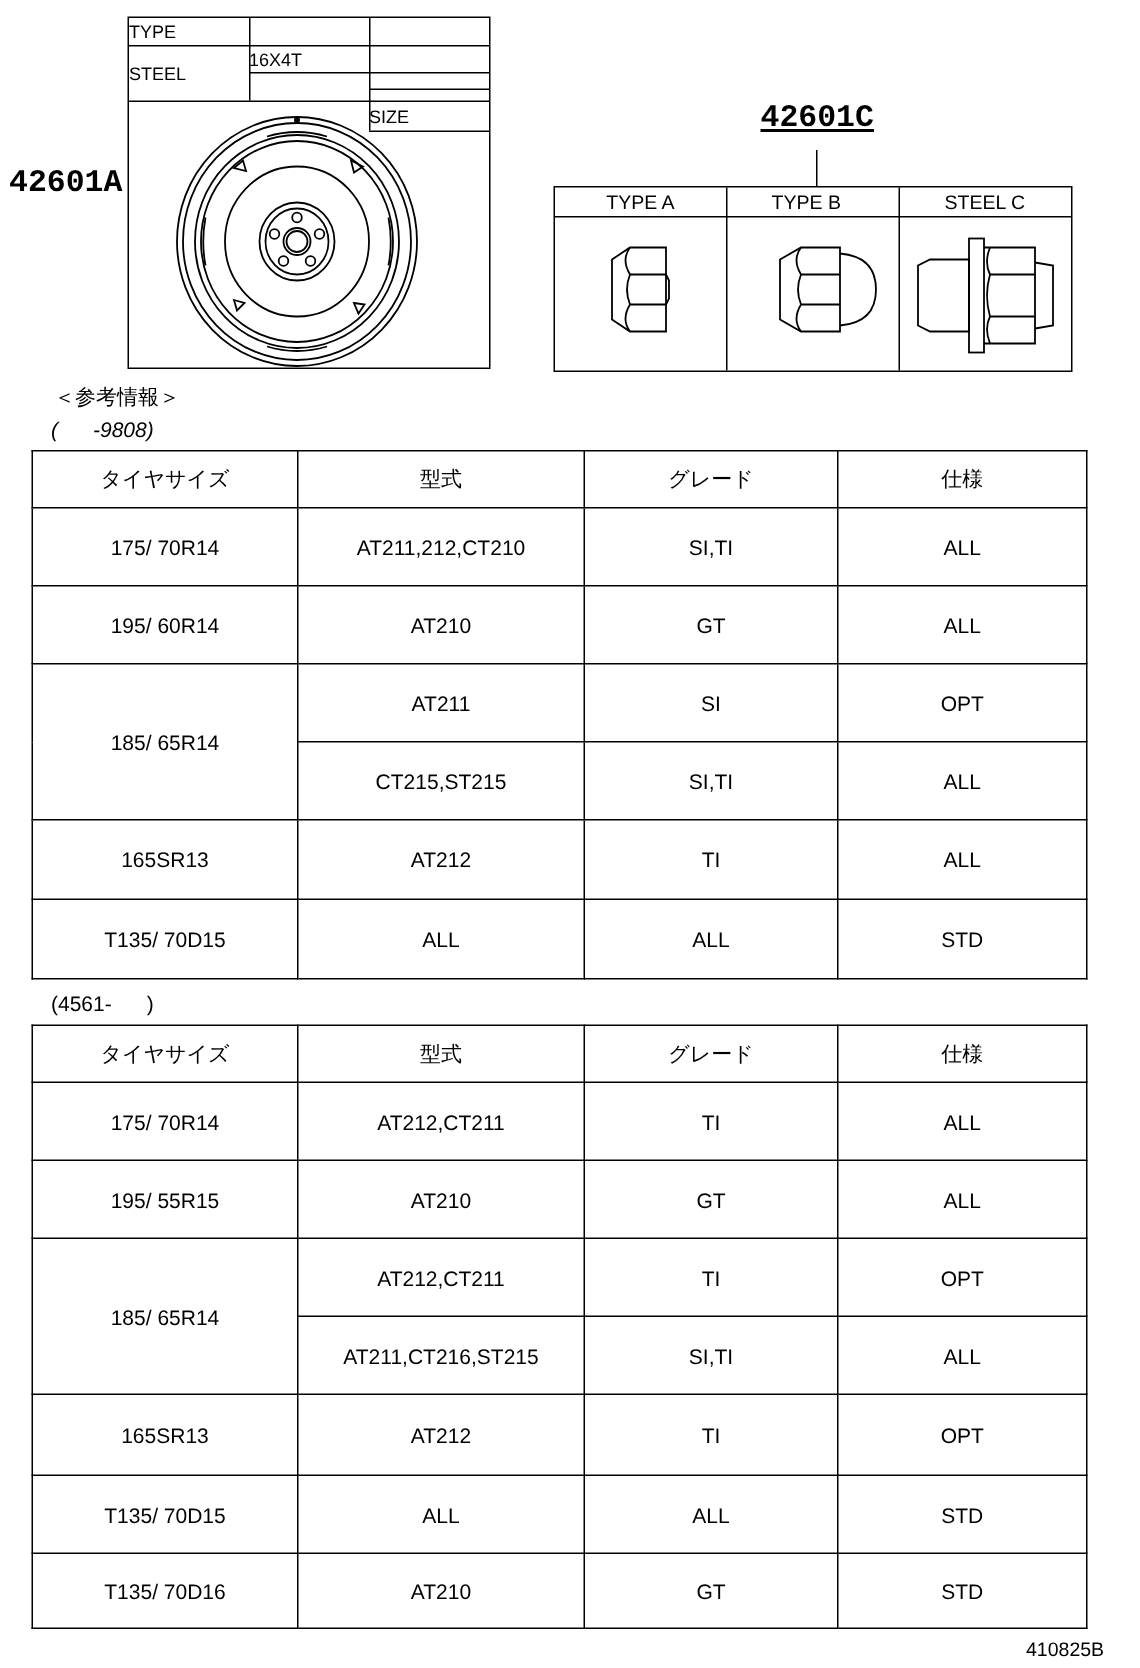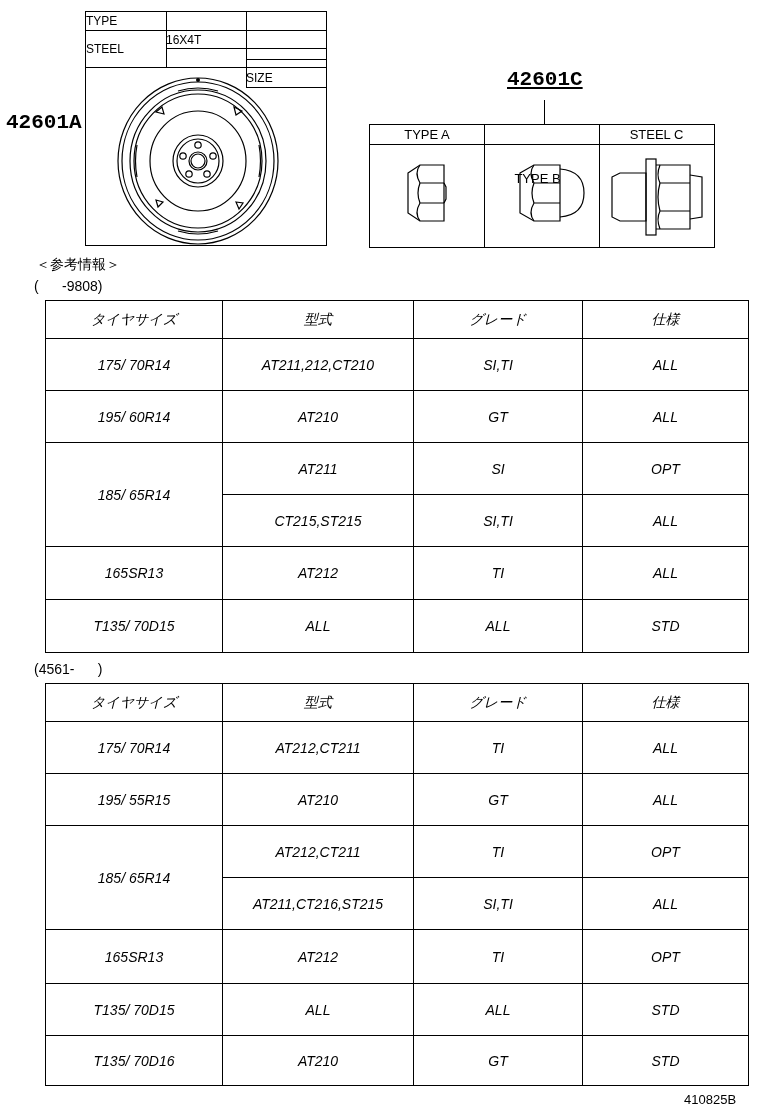--- a/index.html
+++ b/index.html
@@ -8,21 +8,21 @@
   .abs { position:absolute; }
   .part-no { font-family:"Liberation Mono","DejaVu Sans Mono",monospace; font-weight:bold; font-size:21px; letter-spacing:0px; }
   .spec-box { position:absolute; left:85px; top:11px; width:242px; height:235px; border:1.5px solid #000; box-sizing:border-box; }
   .spec-cell { position:absolute; font-size:12px; text-align:left; box-sizing:border-box; }
   .hline { position:absolute; height:0; border-top:1.5px solid #000; }
   .vline { position:absolute; width:0; border-left:1.5px solid #000; }
   .nut-table { position:absolute; left:369px; top:124px; width:346px; height:124px; border:1.5px solid #000; box-sizing:border-box; }
   .nut-head { position:absolute; top:0; height:19px; font-size:13px; text-align:center; line-height:19px; }
   .ref-label { font-size:14px; }
   .period { font-size:14px; }
-  table.spec { position:absolute; left:45px; width:703px; border-collapse:collapse; table-layout:fixed;font-style:italic; }
+  table.spec { position:absolute; left:21px; width:703px; border-collapse:collapse; table-layout:fixed; }
   table.spec td, table.spec th { border:1.5px solid #000; text-align:center; font-size:14px; font-weight:normal; padding:0; }
   table.spec th { height:37px; }
   .footer-code { font-size:13px; }
 </style>
 </head>
 <body>
 
 <div class="abs part-no" style="left:6px; top:111px;">42601A</div>
 
 <div class="spec-box">
@@ -72,21 +72,21 @@
 
 <div class="abs part-no" style="left:507px; top:68px;text-decoration:underline;">42601C</div>
 <div class="vline" style="left:544px; top:100px; height:24px; border-left-width:1px;"></div>
 
 <div class="nut-table">
   <div class="hline" style="left:0; top:19px; width:344px;"></div>
   <div class="vline" style="left:114px; top:0; height:122px;"></div>
   <div class="vline" style="left:229px; top:0; height:122px;"></div>
 
   <div class="nut-head" style="left:0; width:114px;">TYPE A</div>
-  <div class="nut-head" style="left:110px; width:115px;margin-top:44px;">TYPE B</div>
+  <div class="nut-head" style="left:110px; width:115px;">TYPE B</div>
   <div class="nut-head" style="left:229px; width:115px;">STEEL C</div>
 
   <svg style="position:absolute; left:36px; top:38px;" width="42" height="64" viewBox="0 0 42 64">
     <g fill="none" stroke="#000" stroke-width="1.2">
       <path d="M2 10 L14 2 L38 2 L38 58 L14 58 L2 50 Z"></path>
       <path d="M14 2 Q8 10 14 20 L38 20"></path>
       <path d="M14 58 Q8 50 14 40 L38 40"></path>
       <path d="M14 20 Q10 30 14 40"></path>
       <path d="M38 20 L40 24 L40 36 L38 40"></path>
     </g>
@@ -107,21 +107,21 @@
       <path d="M46 10 L80 10 L80 74 L46 74"></path>
       <path d="M50 10 Q46 20 50 28 L80 28"></path>
       <path d="M50 74 Q46 64 50 56 L80 56"></path>
       <path d="M50 28 Q46 42 50 56"></path>
       <path d="M80 20 L92 22 L92 62 L80 64"></path>
     </g>
   </svg>
 </div>
 
 <div class="abs ref-label" style="left:36px; top:256px;text-align:right;">＜参考情報＞</div>
-<div class="abs period" style="left:34px; top:278px; white-space:pre;">(      -9808)</div>
+<div class="abs period" style="left:34px; top:278px; white-space:pre;font-style:italic;">(      -9808)</div>
 
 <table class="spec" style="top:300px;">
   <colgroup>
       <col style="width:177px">
       <col style="width:191px">
       <col style="width:169px">
       <col style="width:166px">
     </colgroup>
   <tbody>
       <tr>

